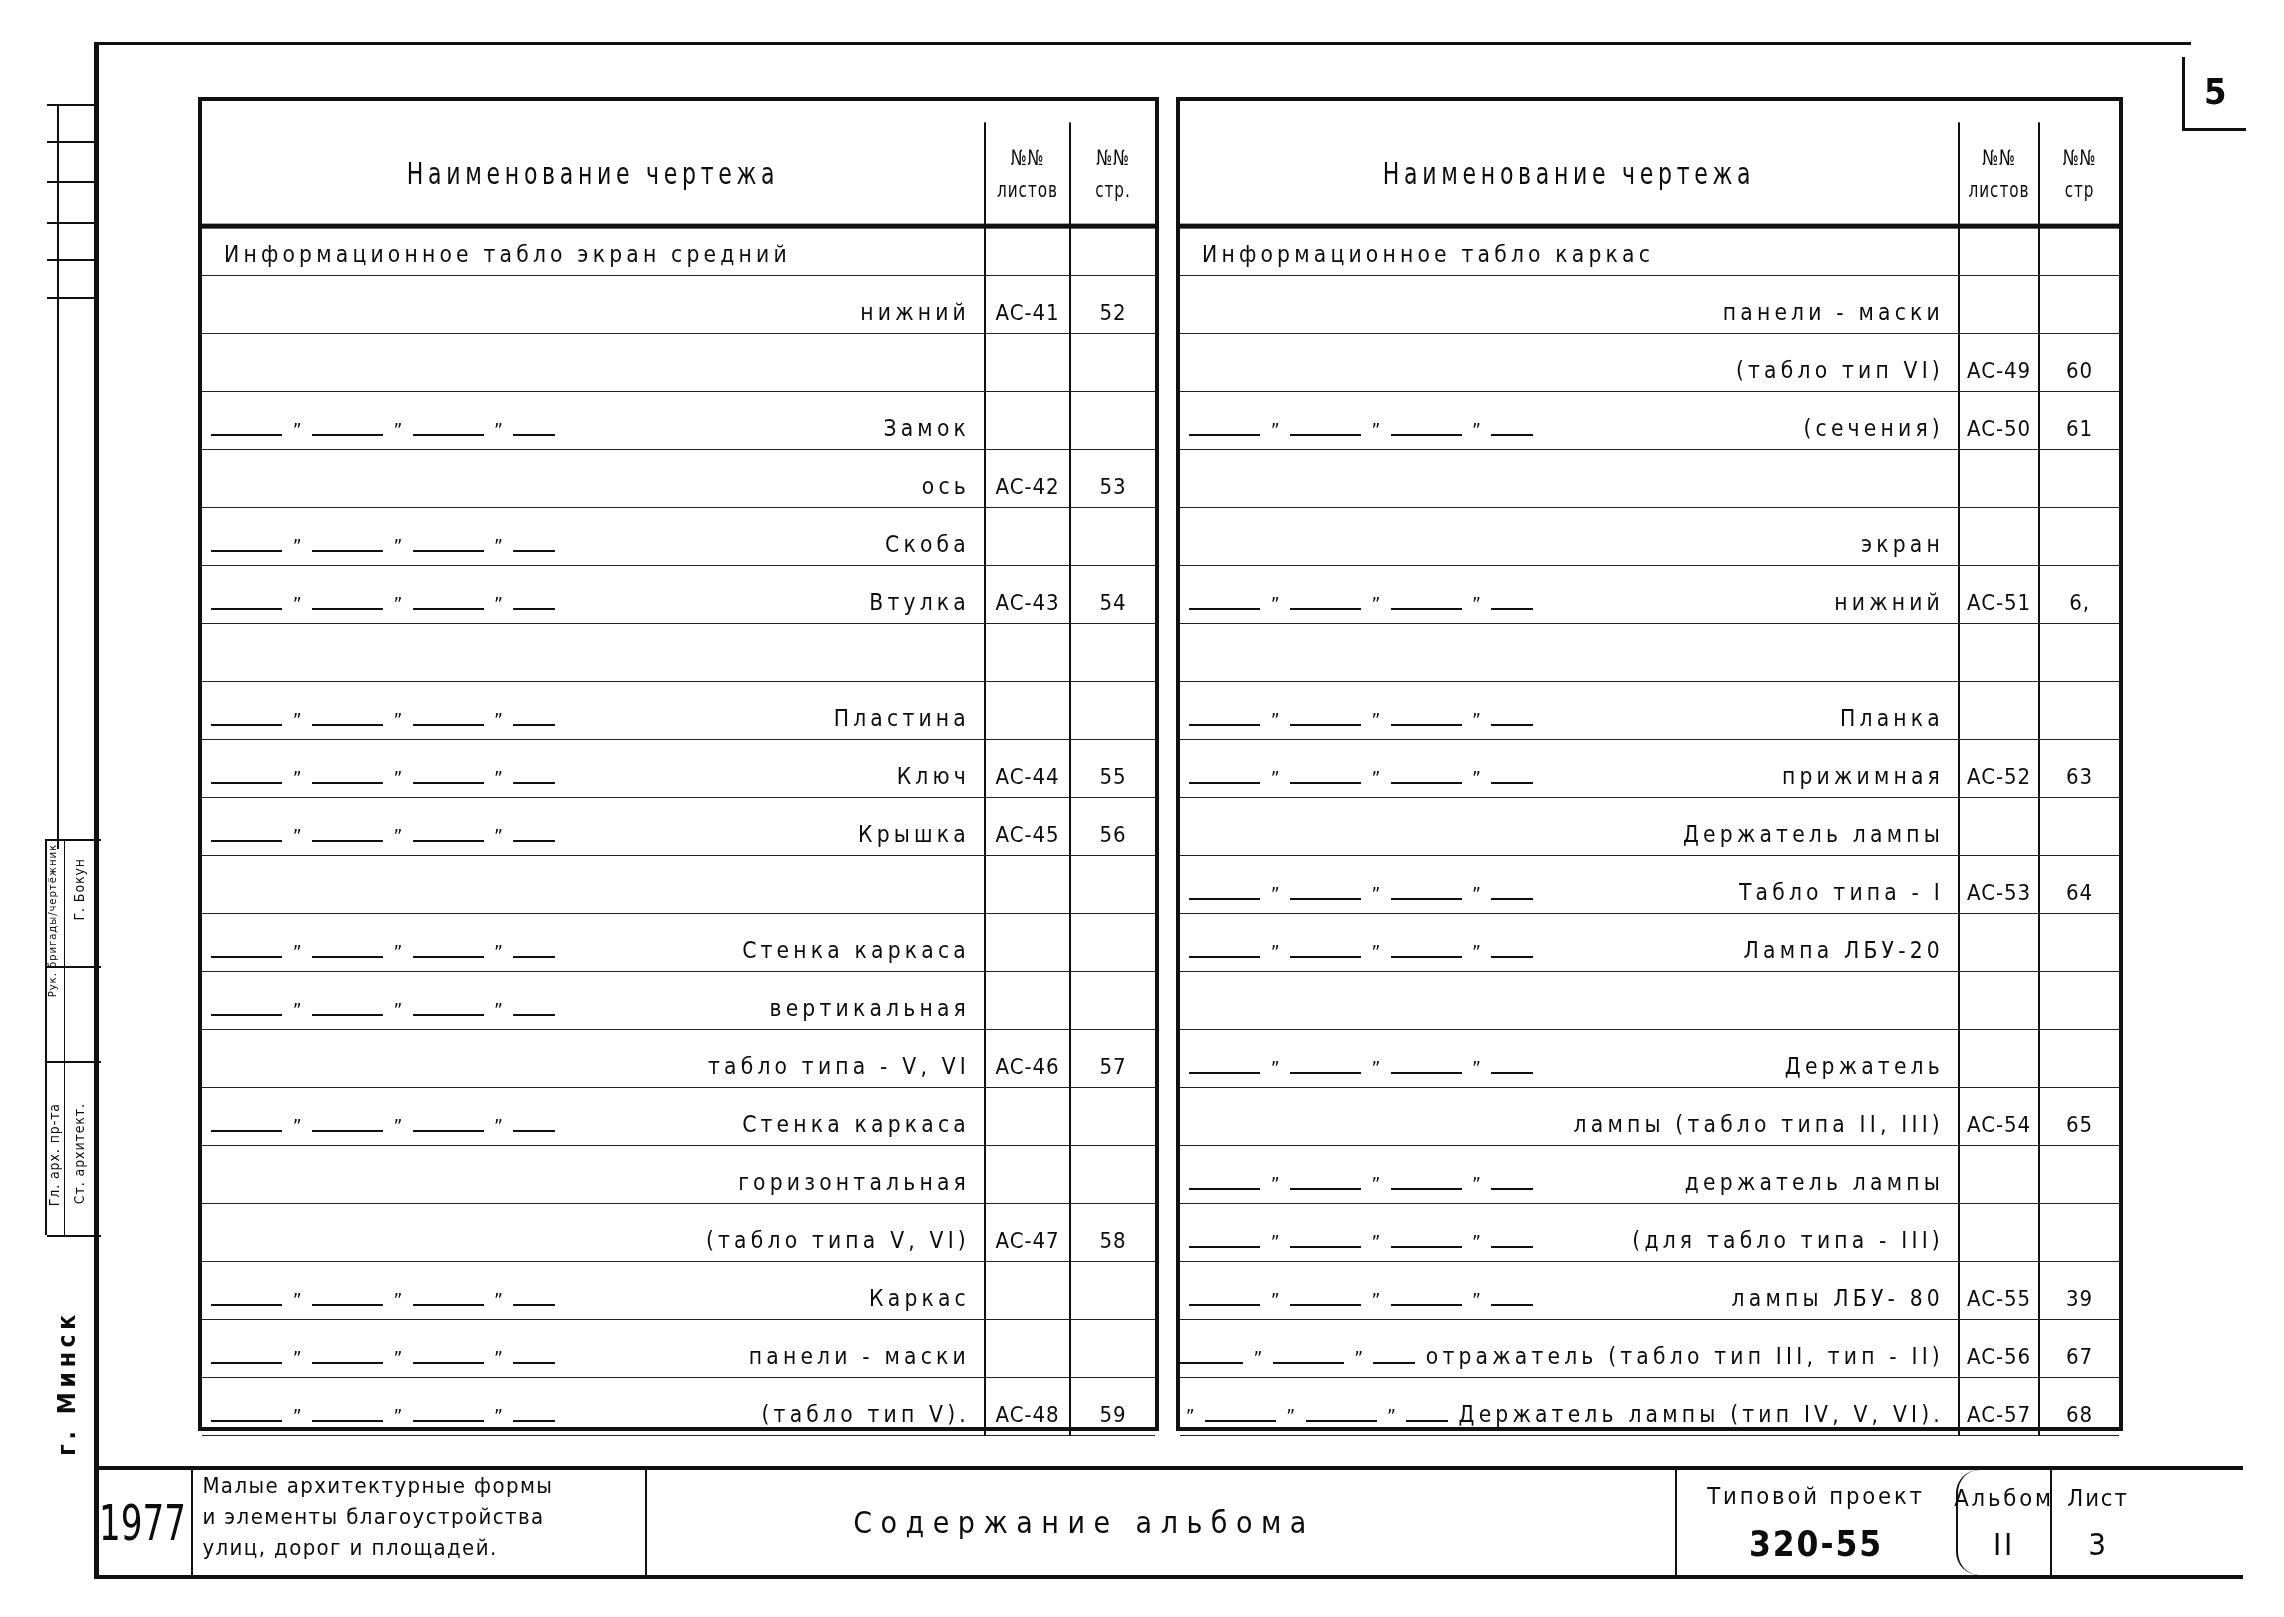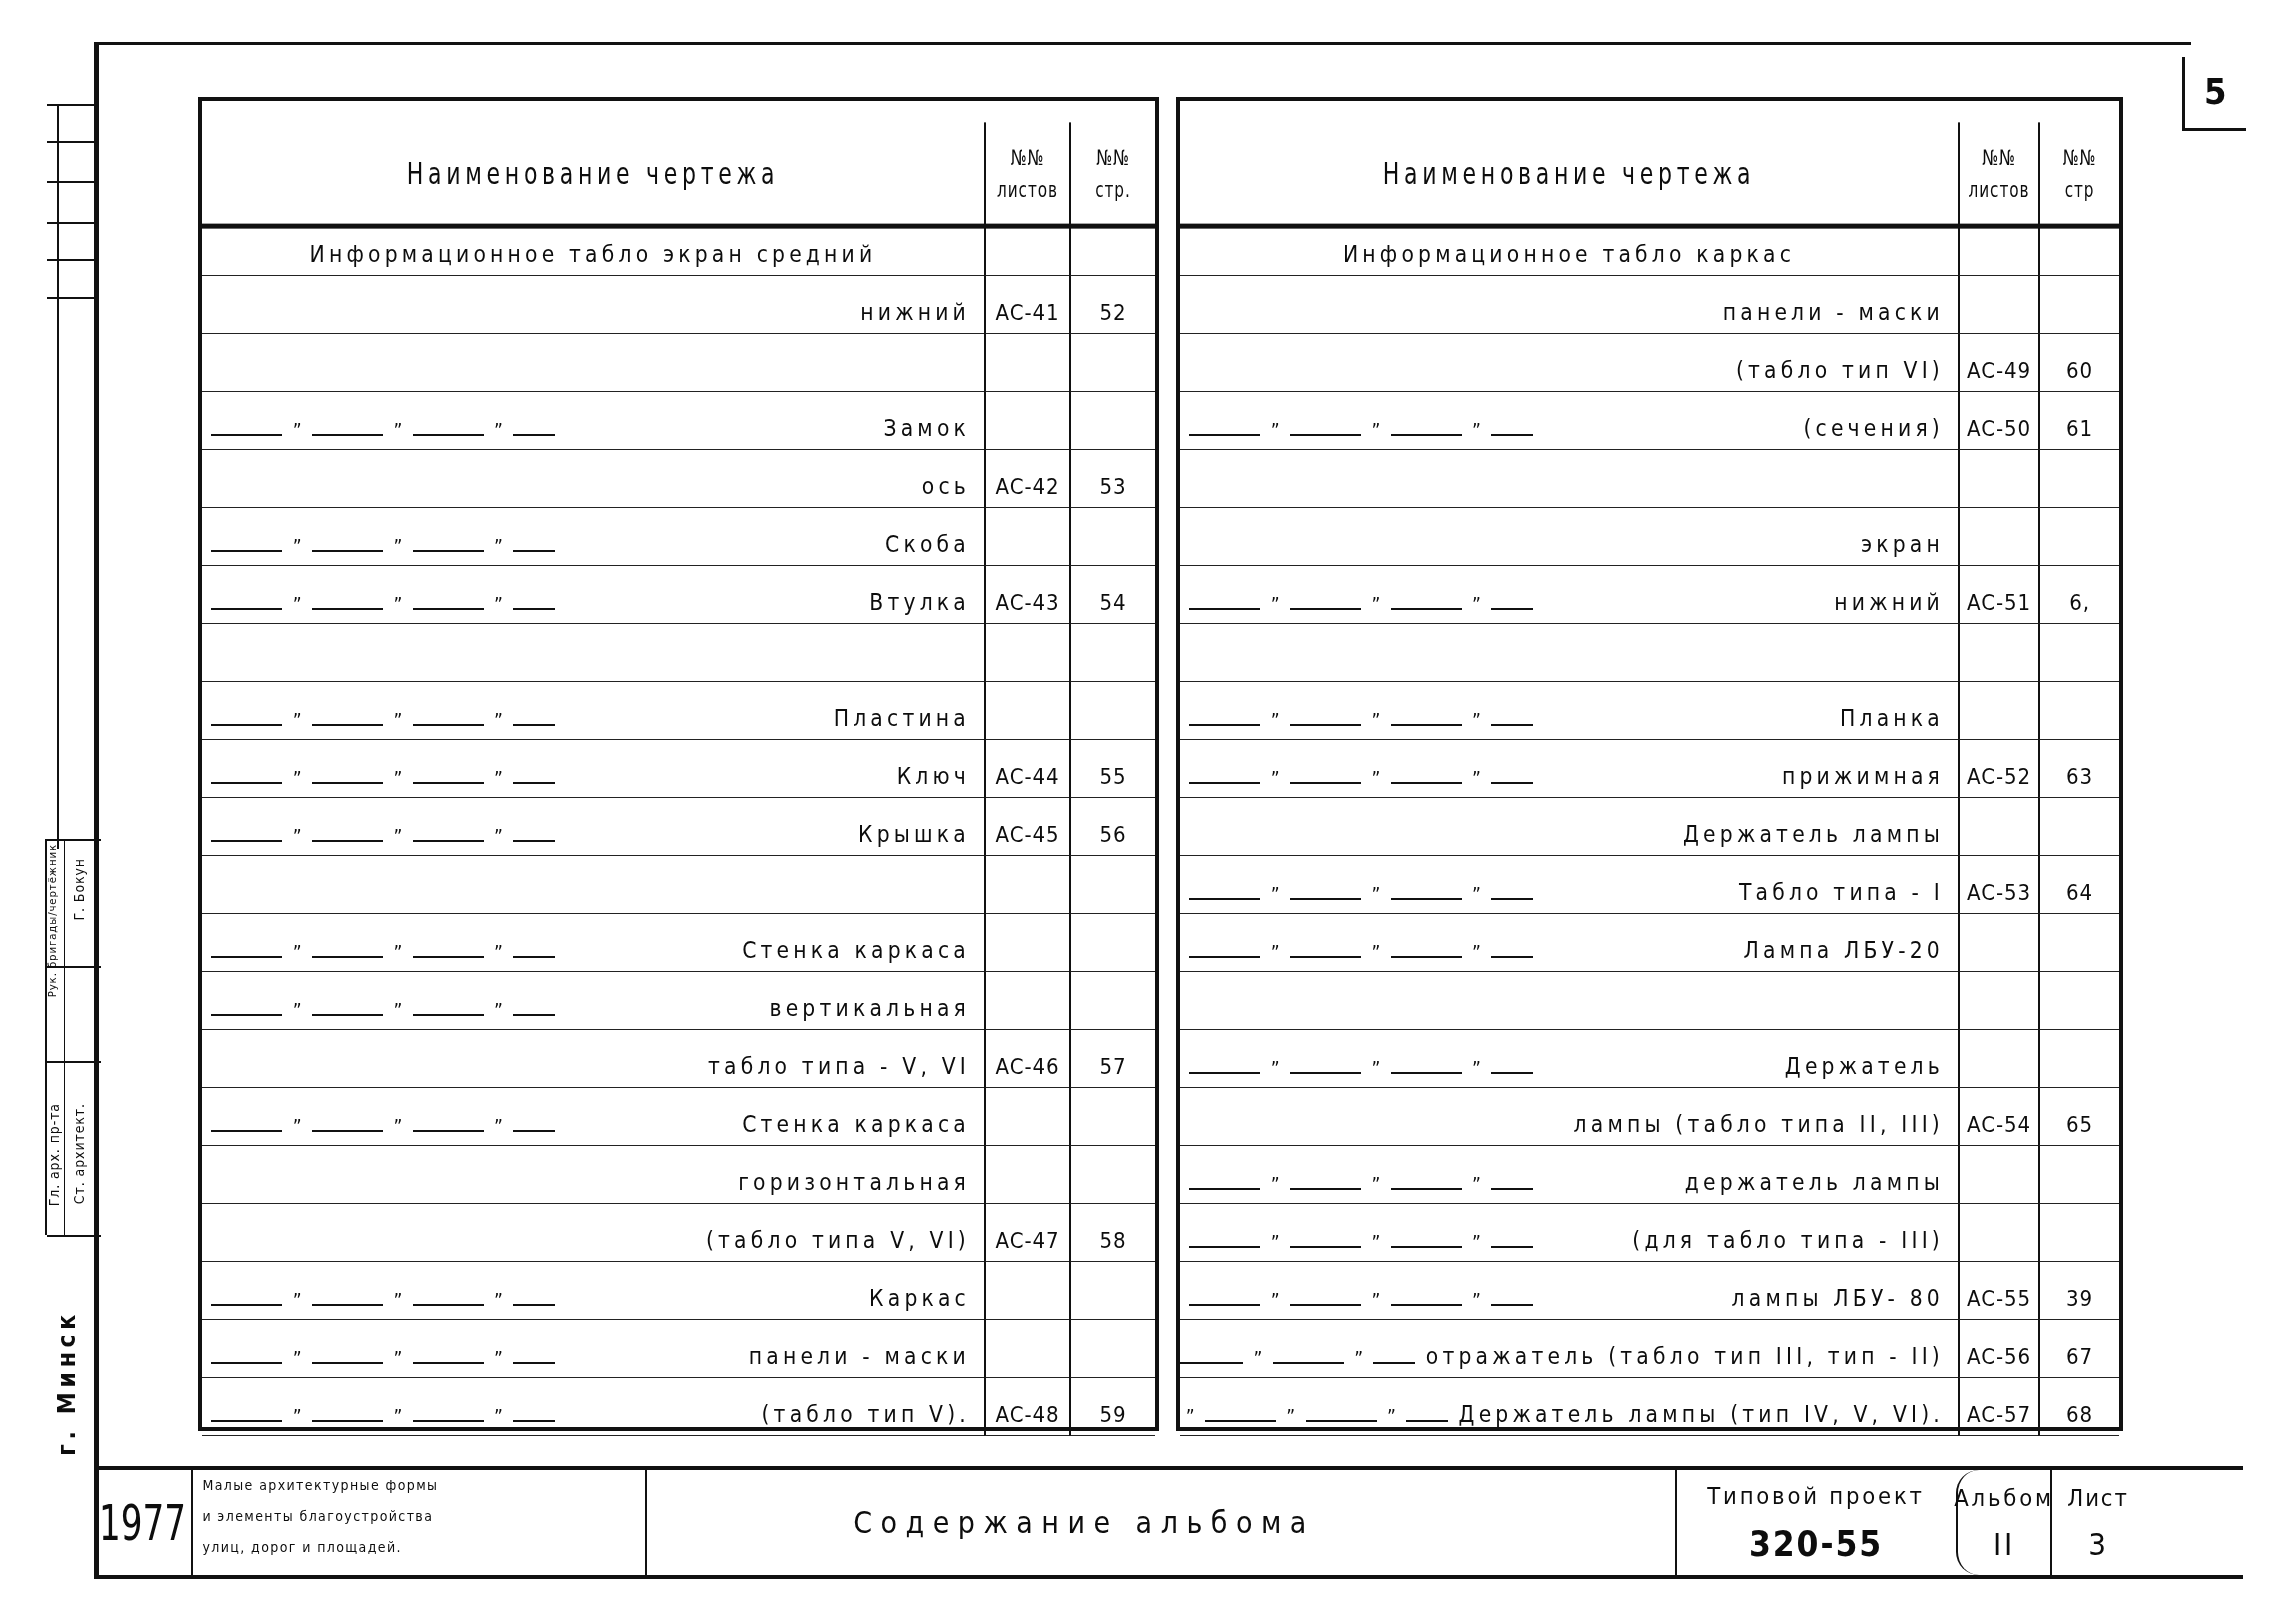--- a/index.html
+++ b/index.html
@@ -23,32 +23,32 @@
   .toc-left .grid { grid-template-columns: 782px 85px 1fr; }
   .toc-right .grid { grid-template-columns: 778px 80px 1fr; }
   .hdr { border-bottom:4.7px solid #111; height:85px; box-sizing:border-box;
          display:flex; align-items:center; justify-content:center; text-align:center;
          font-size:24.5px; letter-spacing:4.7px; transform:scaleY(1.25); }
   .hdr.small { font-size:17px; letter-spacing:0.9px; line-height:26px; flex-direction:column; }
   .col-sep { border-left:2.8px solid #111; }
   .cell { height:58px; border-bottom:1.9px solid #222; box-sizing:border-box; display:flex;
           align-items:flex-end; padding-bottom:8.5px; font-size:22.6px; letter-spacing:4.2px; white-space:nowrap; overflow:hidden; }
   .cell.name { justify-content:flex-end; padding-right:14px; }
-  .cell.name.left { justify-content:center; padding-left:14px; }
+  .cell.name.left { justify-content:flex-start; padding-left:22px; }
   .cell.sheet, .cell.page { justify-content:center; letter-spacing:0.9px; font-size:22px; }
   .ditto { display:inline-flex; align-items:flex-end; gap:0; letter-spacing:0; margin-right:auto; padding-left:9.4px; }
   .ditto i { font-style:normal; display:inline-block; border-bottom:2.4px solid #111; width:71px; margin:0 10.4px 4.7px 0; }
   .ditto b { font-weight:normal; font-size:19px; margin-right:10.4px; }
 
   
   .tb { position:absolute; left:94px; top:1466px; width:2149px; height:113px; border-top:4.2px solid #111; border-bottom:4.2px solid #111; box-sizing:border-box; }
   .tb .c { position:absolute; top:0; bottom:0; box-sizing:border-box; display:flex; align-items:center; justify-content:center; text-align:center; }
   .tb .sep { border-left:2.4px solid #111; }
   .tb-year { left:0; width:97px; font-size:38px; transform:scaleY(1.3); }
-  .tb-desc { left:97px; width:455px; font-size:14px; line-height:31px; text-align:left !important; justify-content:flex-start !important; padding-left:9.4px; flex-direction:column; align-items:flex-start !important; letter-spacing:1.4px; }
+  .tb-desc { left:97px; width:455px; font-size:22px; line-height:31px; text-align:left !important; justify-content:flex-start !important; padding-left:9.4px; flex-direction:column; align-items:flex-start !important; letter-spacing:1.4px; }
   .tb-title { left:551px; width:876px; font-size:30px; letter-spacing:8.5px; }
   .tb-proj { left:1581px; width:280px; flex-direction:column; font-size:23.6px; letter-spacing:2.8px; }
   .tb-proj .v { font-size:35px; font-weight:bold; margin-top:14px; letter-spacing:1.9px; }
   .tb-album { left:1862px; width:94px; flex-direction:column; font-size:23.6px; letter-spacing:2.8px;border-radius:23px; }
   .tb-album .v, .tb-sheet .v { font-size:31px; margin-top:14px; }
   .tb-sheet { left:1956px; width:94px; flex-direction:column; font-size:23.6px; letter-spacing:1.9px; }
 
   
   .stamp { position:absolute; left:45px; top:839px; width:54px; height:396px; border-left:2.4px solid #111; }
   .stamp .row { position:absolute; left:0; width:54px; border-top:2.4px solid #111; }

